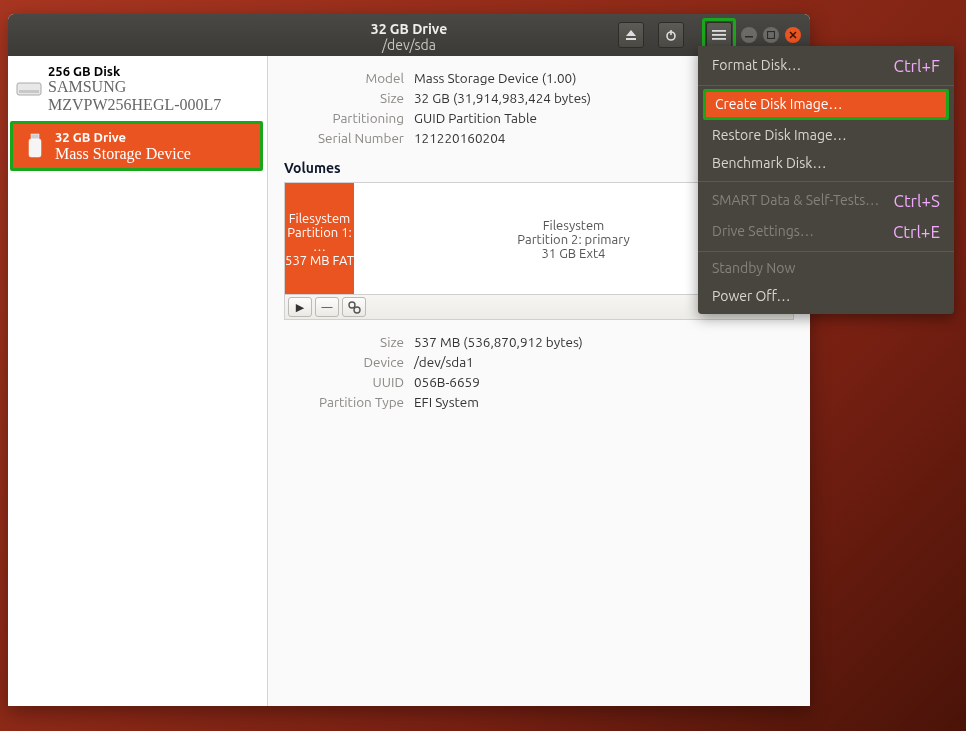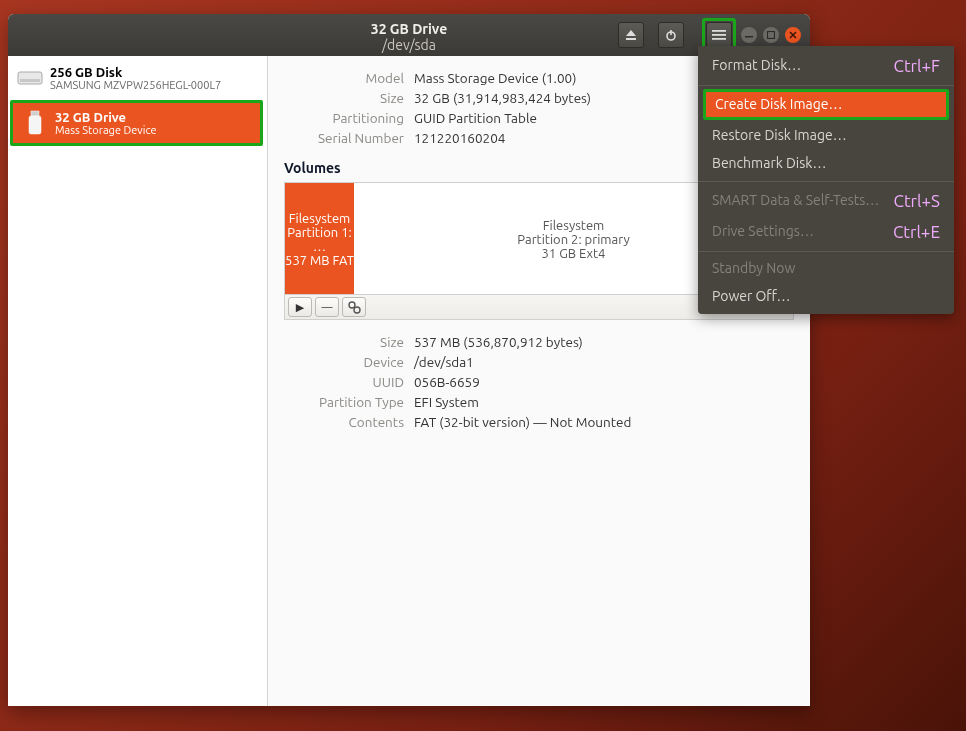--- a/index.html
+++ b/index.html
@@ -80,21 +80,21 @@
     display: flex; align-items: center;
     padding: 6px 8px;
     cursor: pointer;
   }
   .disk-item .icon {
     width: 28px; height: 28px;
     margin-right: 6px;
     display:flex;align-items:center;justify-content:center;
   }
   .disk-item .name { font-size: 13px; font-weight: 600; line-height: 1.1; }
-  .disk-item .sub { font-size: 11px; line-height: 1.1; }
+  .disk-item .sub { font-size: 16px; line-height: 1.1; font-family: Liberation Serif, serif; }
 
   .disk-item.selected {
     background: #e95420;
     color: #fff;
   }
   .disk-item:not(.selected) .sub { color: #666; }
   .sidebar .highlight-wrap {
     border: 3px solid #1aa51a;
     border-radius:2px;
     margin:2px 4px 2px 2px;
@@ -322,24 +322,20 @@
           <div class="v">/dev/sda1</div>
         </div>
       <div class="kv-row">
           <div class="k">UUID</div>
           <div class="v">056B-6659</div>
         </div>
       <div class="kv-row">
           <div class="k">Partition Type</div>
           <div class="v">EFI System</div>
         </div>
-      <div class="kv-row">
-          <div class="k">Contents</div>
-          <div class="v">FAT (32-bit version) — Not Mounted</div>
-        </div>
     </div>
   </div>
 </div>
 
 <div class="context-menu">
   <div class="menu-item">
     <span>Format Disk…</span>
     <span class="accel">Ctrl+F</span>
   </div>
   <div class="menu-sep"></div>

